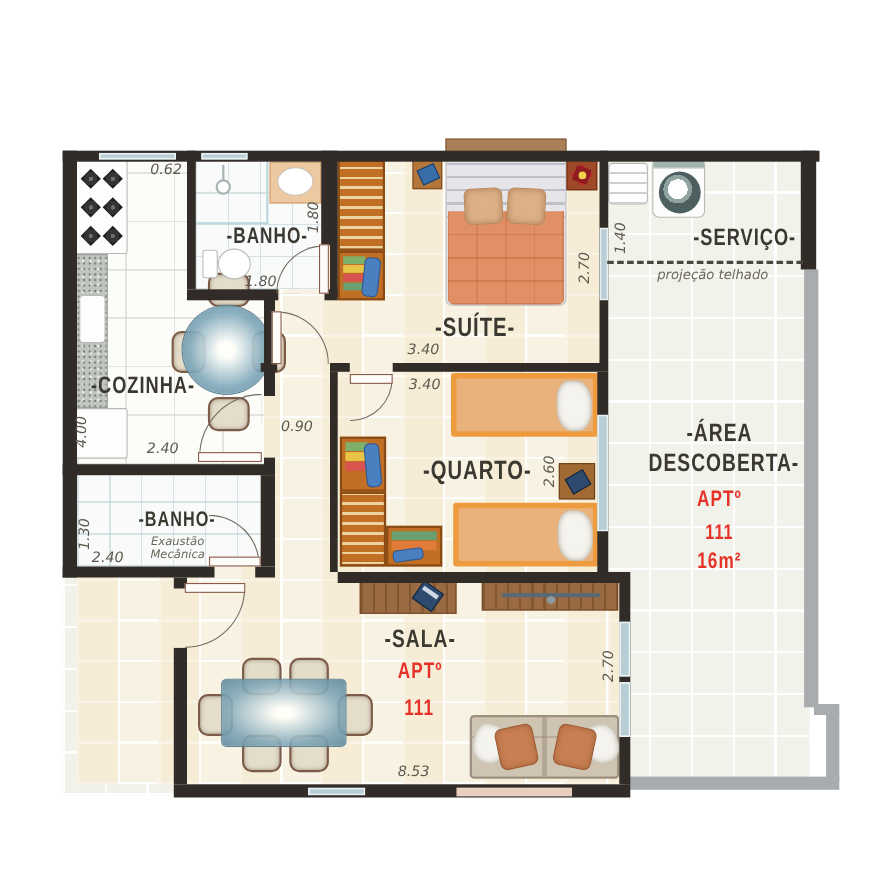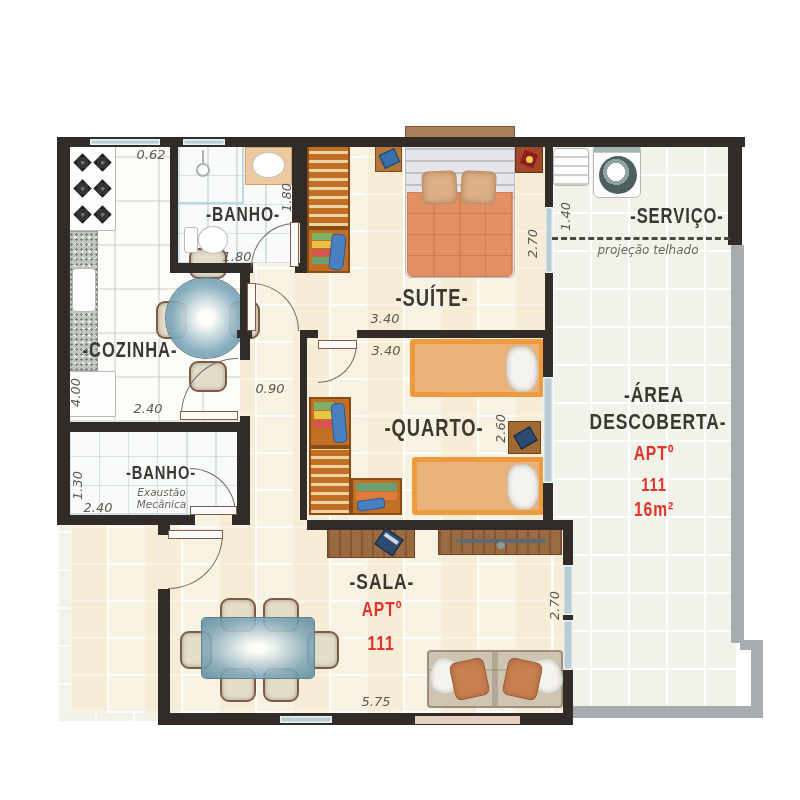--- a/index.html
+++ b/index.html
@@ -259,16 +259,16 @@
   <div class="dim" style="left:365px;top:311px;width:40px;">3.40</div>
   <div class="dim v" style="left:510px;top:236px;width:44px;">2.70</div>
   <div class="dim v" style="left:543px;top:209px;width:44px;">1.40</div>
   <div class="dim v" style="left:53px;top:385px;width:44px;">4.00</div>
   <div class="dim" style="left:128px;top:401px;width:40px;">2.40</div>
   <div class="dim" style="left:250px;top:381px;width:40px;">0.90</div>
   <div class="dim" style="left:366px;top:343px;width:40px;">3.40</div>
   <div class="dim v" style="left:478px;top:421px;width:44px;">2.60</div>
   <div class="dim v" style="left:55px;top:478px;width:44px;">1.30</div>
   <div class="dim" style="left:78px;top:500px;width:40px;">2.40</div>
-  <div class="dim" style="left:354px;top:694px;width:44px;">5.75</div>
+  <div class="dim" style="left:354px;top:694px;width:44px;">8.53</div>
   <div class="dim v" style="left:532px;top:598px;width:44px;">2.70</div>
 
 </div>
 
 </body></html>

